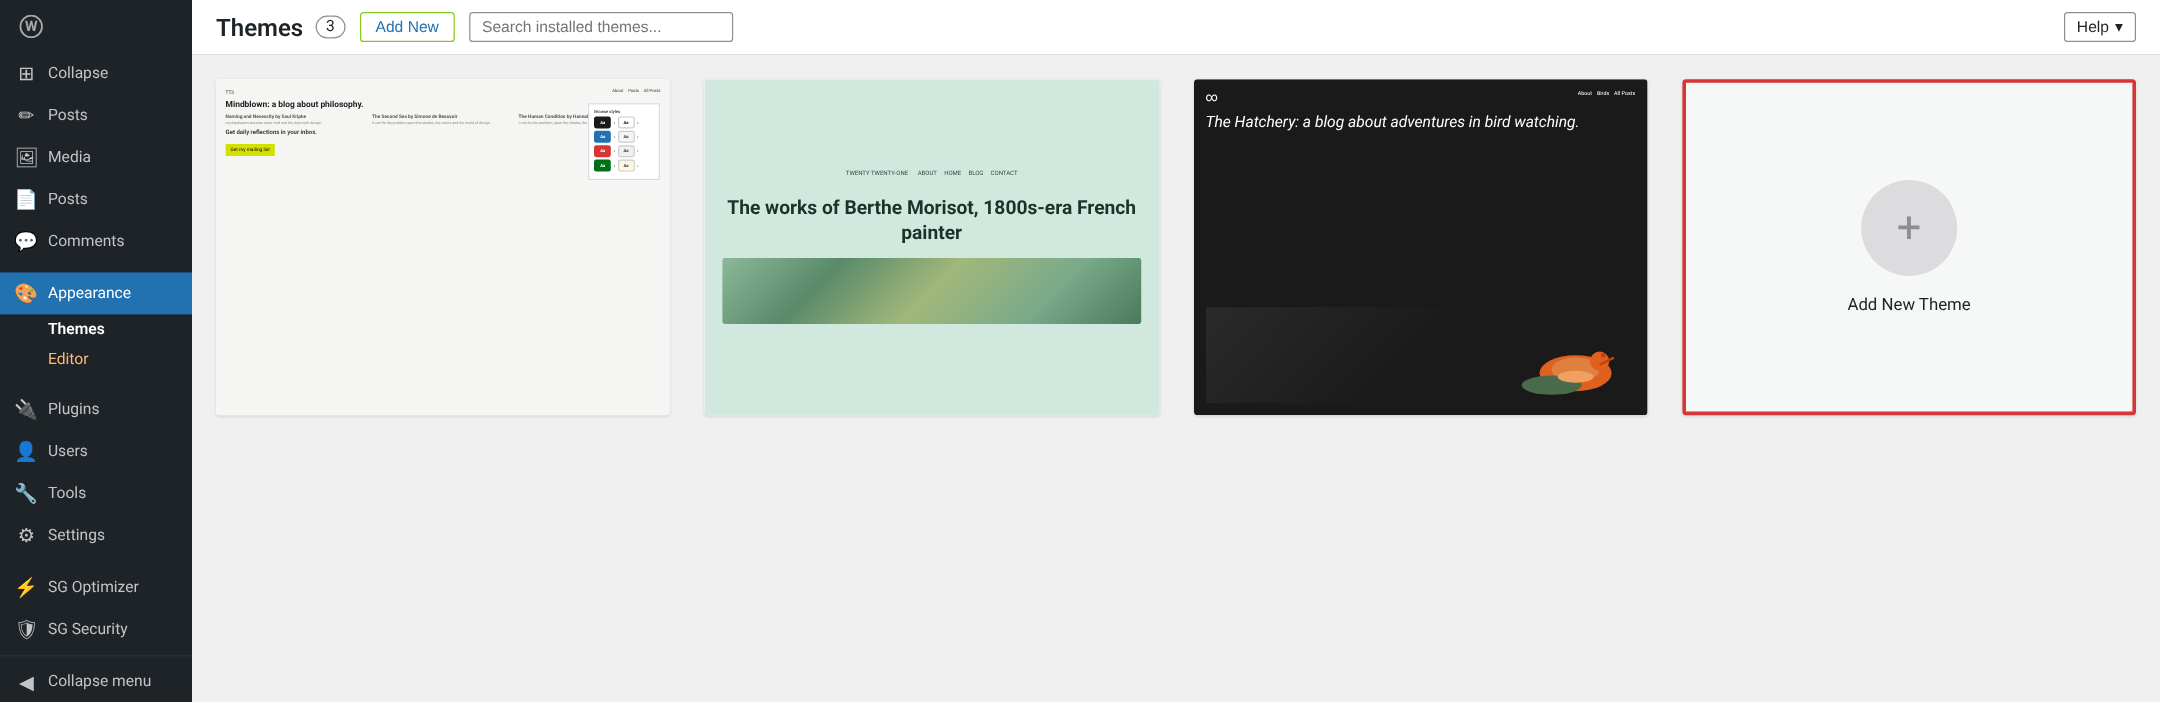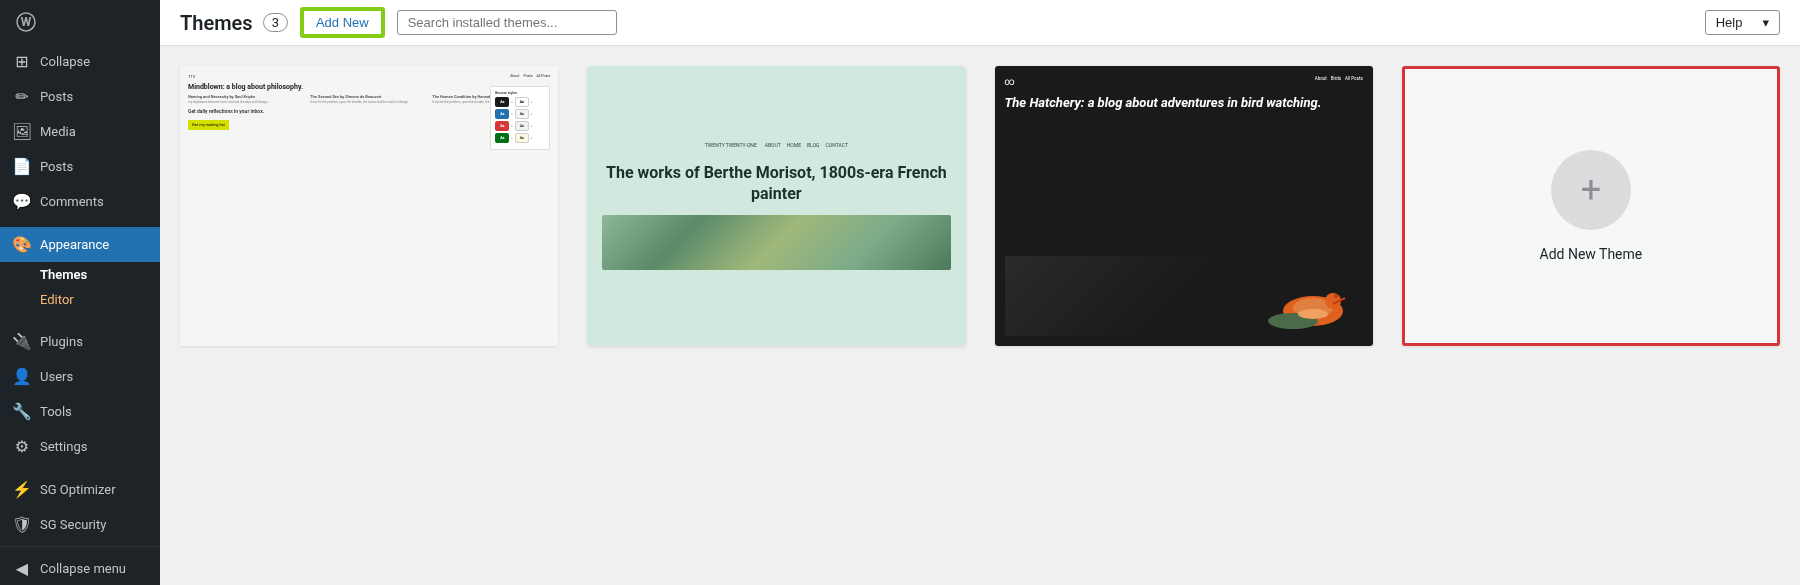--- a/index.html
+++ b/index.html
@@ -74,21 +74,21 @@
     .count-badge {
       background: #fff;
       border: 1px solid #8c8f94;
       border-radius: 10px;
       padding: 1px 8px;
       font-size: 13px;
       color: #1d2327;
     }
     .add-new-btn {
       background: #fff;
-      border: 4px solid #84cc16;
+      border: 1px solid #84cc16;
       color: #2271b1;
       padding: 4px 12px;
       border-radius: 3px;
       font-size: 13px;
       cursor: pointer;
       font-weight: 500;
     }
     .search-input {
       border: 1px solid #8c8f94;
       border-radius: 3px;
@@ -101,21 +101,21 @@
     .help-btn {
       background: #fff;
       border: 1px solid #8c8f94;
       color: #1d2327;
       padding: 4px 10px;
       border-radius: 3px;
       font-size: 13px;
       cursor: pointer;
       display: flex;
       align-items: flex-start;
-      gap: 20px;
+      gap: 5px;
     }
 
     
     #content {
       flex: 1;
       padding: 20px;
       overflow-y: auto;
       background: #f0f0f1;
     }
     .themes-grid {
@@ -225,21 +225,21 @@
       justify-content: space-between;
       font-size: 4.5px;
       color: #fff;
       margin-bottom: 8px;
     }
     .preview-tt2 .hero-text {
       font-size: 13px;
       font-style: italic;
       color: #fff;
       line-height: 1.3;
-      font-weight: 700;
+      font-weight: 400;
       flex: 1;
     }
     .preview-tt2 .bird-area {
       height: 80px;
       background: linear-gradient(135deg, #2a2a2a 0%, #1a1a1a 50%);
       position: relative;
       overflow: hidden;
     }
     .bird-svg { position: absolute; bottom: 0; right: 10px; }
 

